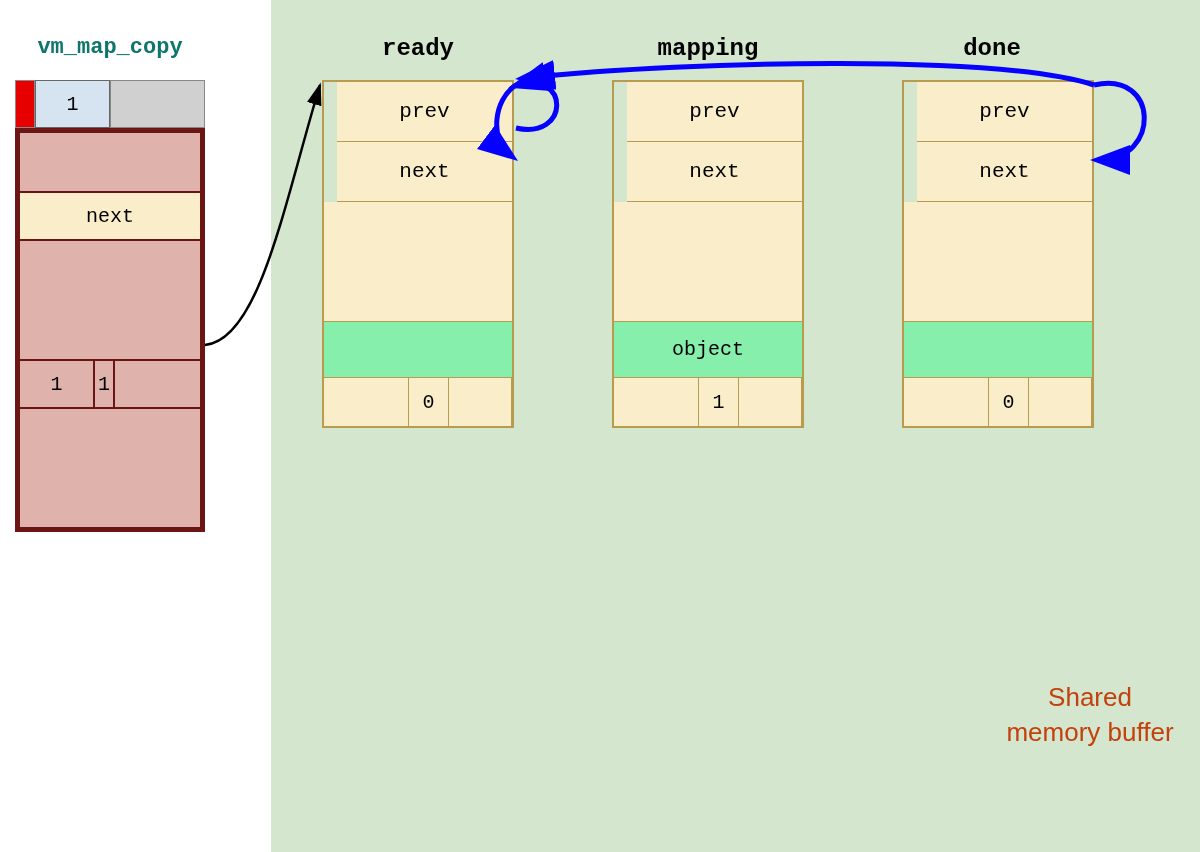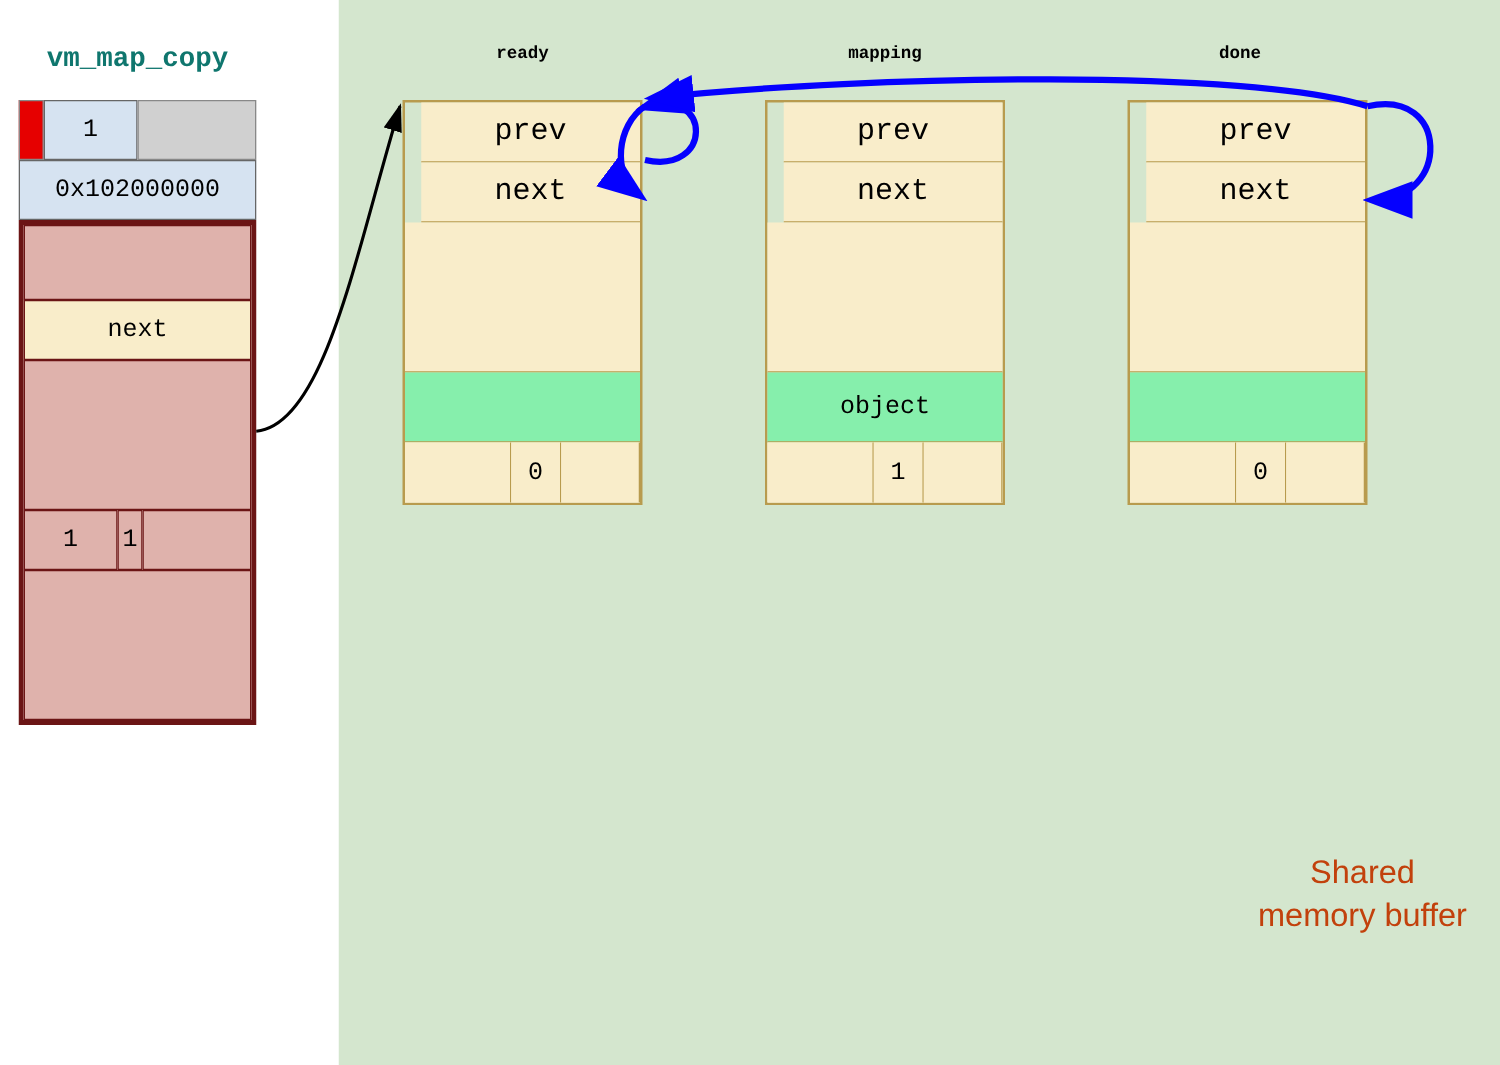--- a/index.html
+++ b/index.html
@@ -66,30 +66,30 @@
   .pf-b { width: 20px; background:#dfb2ac; }
   .pf-c { flex:1; background:#dfb2ac; }
   .pink-bottom { height: 120px; }
 
   
   .col-title {
     position: absolute;
     top: 35px;
     text-align: center;
     font-weight: bold;
-    font-size: 14px;
+    font-size: 24px;
     width: 192px;
   }
   .entry {
     position: absolute;
     top: 80px;
     width: 192px;
     border: 2px solid #b89b4e;
   }
-  .e-row { height: 48px; background:#f9edca; border-bottom:1px solid #b89b4e; display:flex; align-items:center; justify-content:center; font-size:24px;margin-left:13px; }
+  .e-row { height: 60px; background:#f9edca; border-bottom:1px solid #b89b4e; display:flex; align-items:center; justify-content:center; font-size:21px;margin-left:13px; }
   .e-gap { height: 120px; background:#f9edca; border-bottom:1px solid #b89b4e; }
   .e-obj { height: 56px; background:#86efac; border-bottom:1px solid #b89b4e; display:flex; align-items:center; justify-content:center; font-size:20px; }
   .e-flags { height: 48px; display:flex; background:#f9edca; }
   .e-flags > div { border-right:1px solid #b89b4e; display:flex; align-items:center; justify-content:center; font-size:20px; background:#f9edca; }
   .ef-a { width: 85px; }
   .ef-b { width: 40px; }
   .ef-c { flex:1; border-right:none; }
 
   
   svg.overlay {
@@ -105,21 +105,20 @@
 <div class="shared-bg"></div>
 <div class="shared-caption">Shared memory buffer</div>
 
 <div class="vmc-title mono">vm_map_copy</div>
 <div class="vmc">
   <div class="hdr-row1">
     <div class="hdr-red"></div>
     <div class="hdr-one mono">1</div>
     <div class="hdr-grey"></div>
   </div>
-  <div class="hdr-row mono">0x102000000</div>
   <div class="pink-box">
     <div class="pink-cell pink-pad"></div>
     <div class="pink-next mono">next</div>
     <div class="pink-cell pink-big"></div>
     <div class="pink-flags">
       <div class="pf-a mono">1</div>
       <div class="pf-b mono">1</div>
       <div class="pf-c"></div>
     </div>
     <div class="pink-cell pink-bottom"></div>

